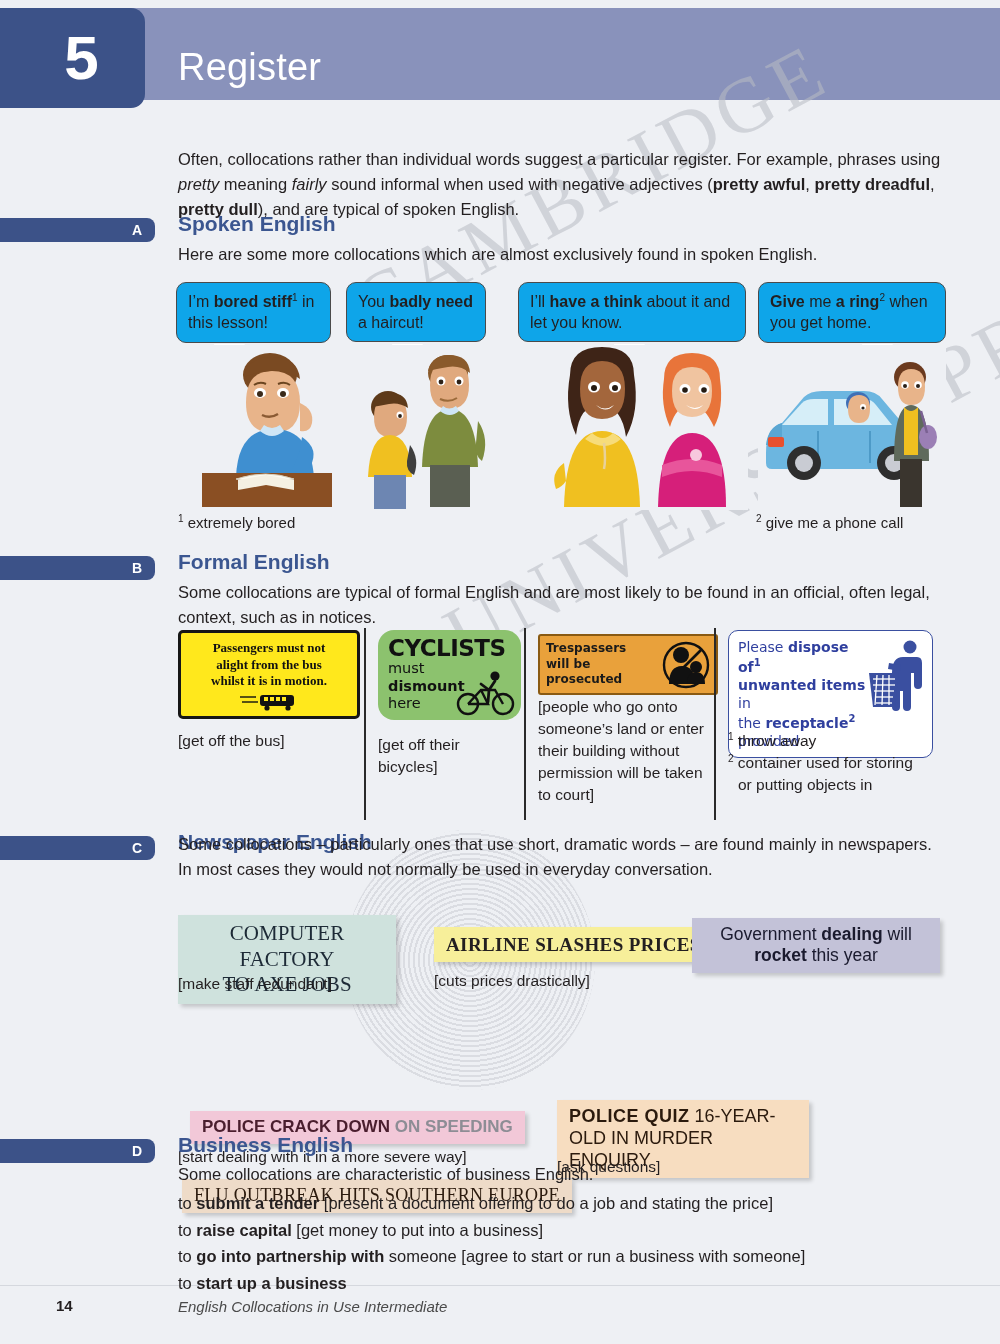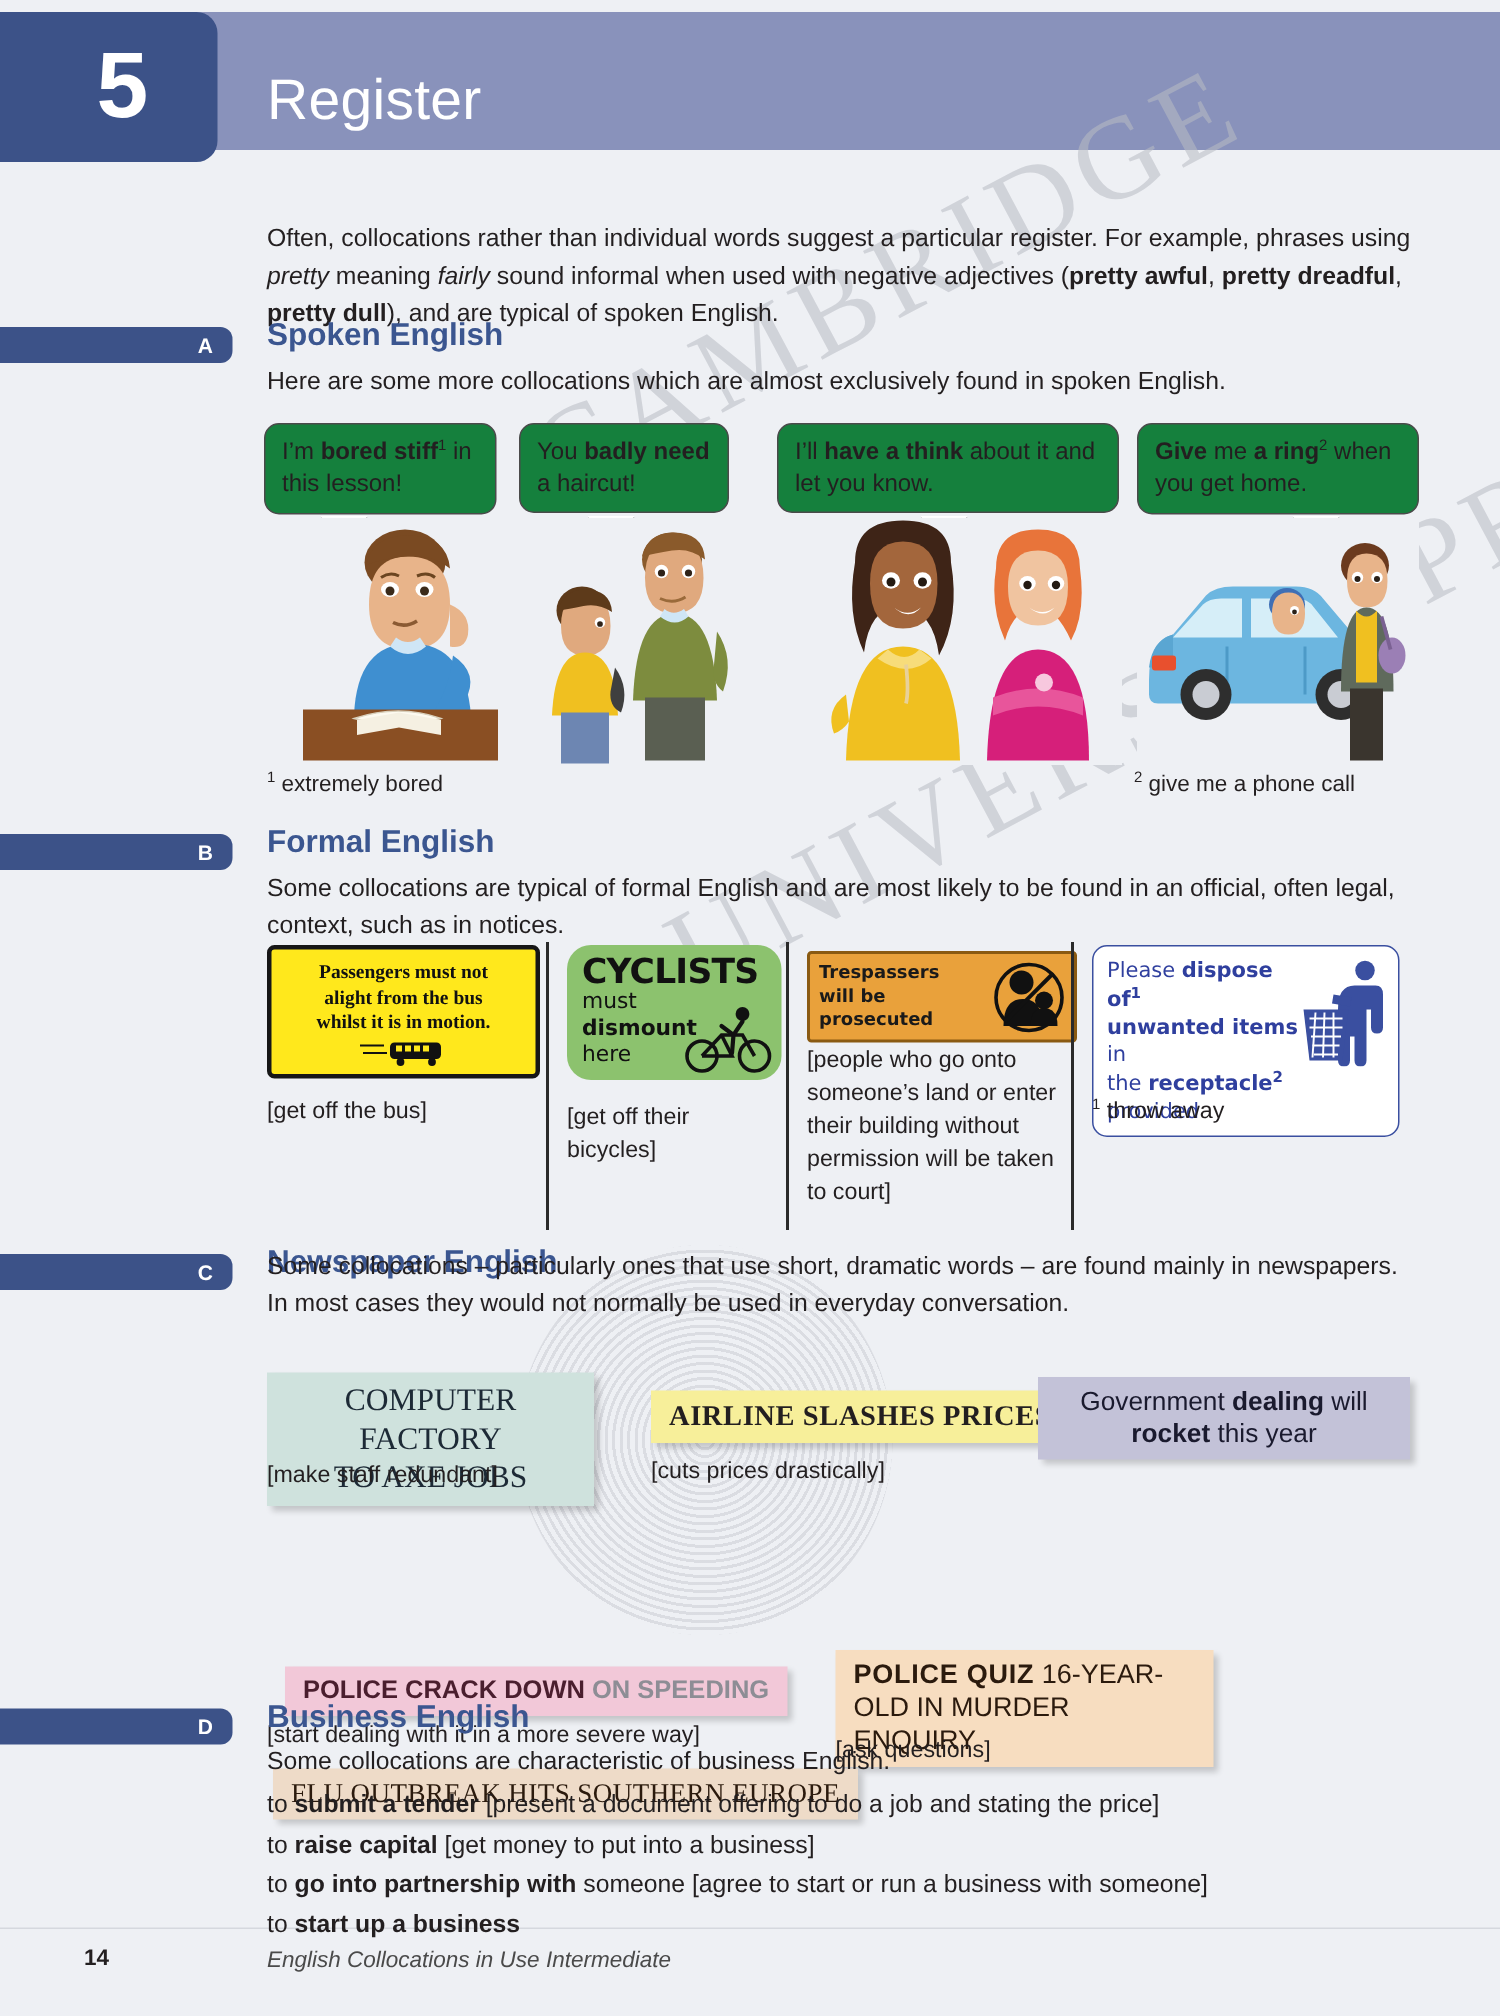--- a/index.html
+++ b/index.html
@@ -82,21 +82,21 @@
   }
   .sec-intro{
     position:absolute; left:178px; width:775px;
     font-size:16.5px; line-height:1.5;
   }
 
   
   .bubble{
     position:absolute;
     border:1.6px solid #4a4a4a; border-radius:10px;
-    background:#15803d; padding:8px 10px 8px 11px;
+    background:#0ea5e9; padding:8px 10px 8px 11px;
     font-size:16px; line-height:1.32;
   }
   .bub-tail{
     position:absolute; width:0;height:0;
     border-left:9px solid transparent;
     border-right:22px solid transparent;
     border-top:30px solid #ffffff;
     filter:drop-shadow(0 1px 0 #4a4a4a);
   }
   sup{ font-size:10px; vertical-align:super; }
@@ -429,20 +429,24 @@
           <line x1="11" y1="64" x2="27" y2="64"></line>
           <line x1="12" y1="36" x2="10" y2="66"></line>
             <line x1="18" y1="36" x2="17" y2="66"></line>
           <line x1="24" y1="36" x2="24" y2="66"></line>
         </g>
       </svg>
     </div>
     <div class="gloss" style="top:100px; left:0; width:215px;">
       <sup>1</sup><span> throw away</span>
     </div>
+    <div class="gloss" style="top:122px; left:0; width:222px;">
+      <sup>2</sup><span> container used for storing</span>
+      <div style="padding-left:10px">or putting objects in</div>
+    </div>
   </div>
 
   <div class="sec-tab" style="top:736px">C</div>
   <div class="sec-title" style="top:730px">Newspaper English</div>
   <div class="sec-intro" style="top:732px; width:760px;">Some collocations – particularly ones that use short, dramatic words – are found mainly in newspapers. In most cases they would not normally be used in everyday conversation.</div>
 
   <div class="hl hl-serif" style="left:178px; top:815px; width:218px; background:#cfe2dd; color:#1d2a36; font-size:21px; text-align:center;">
     <div>COMPUTER FACTORY</div>
     <div>TO AXE JOBS</div>
   </div>

